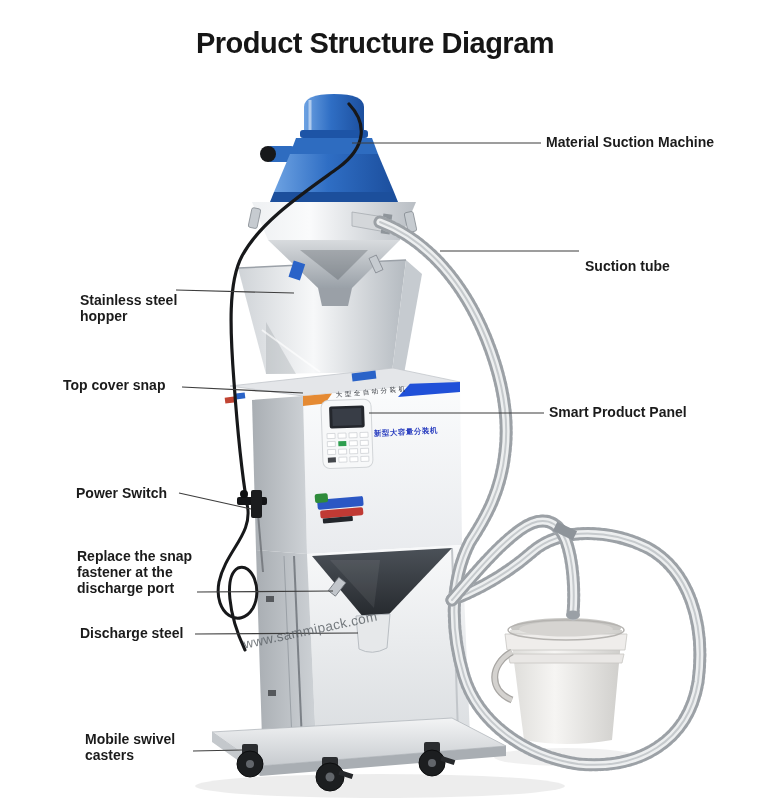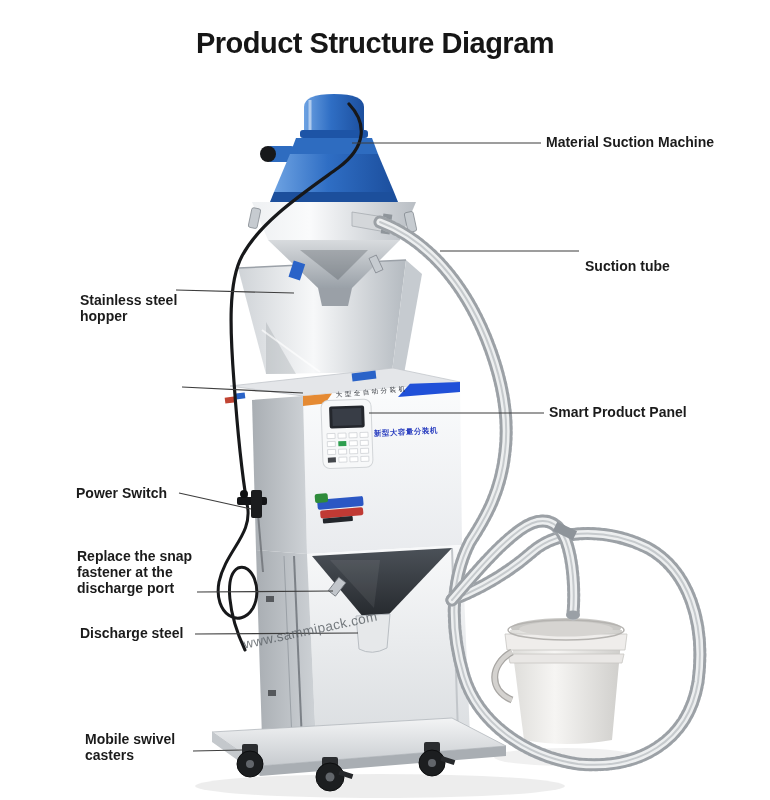--- a/index.html
+++ b/index.html
@@ -254,20 +254,21 @@
       <line x1="195" y1="634" x2="358" y2="633"></line>
       <line x1="193" y1="751" x2="242" y2="750"></line>
     </g>
   </svg>
 
   <div class="title">Product Structure Diagram</div>
 
   <div class="label lab-suctionmachine">Material Suction Machine</div>
   <div class="label lab-suctiontube">Suction tube</div>
   <div class="label lab-hopper">Stainless steel hopper</div>
+  <div class="label lab-topcover">Top cover snap</div>
   <div class="label lab-panel">Smart Product Panel</div>
   <div class="label lab-power">Power Switch</div>
   <div class="label lab-replace">Replace the snap fastener at the discharge port</div>
   <div class="label lab-discharge">Discharge steel</div>
   <div class="label lab-casters">Mobile swivel casters</div>
 
   <div class="watermark">www.sammipack.com</div>
 </div>
 
 </body></html>

